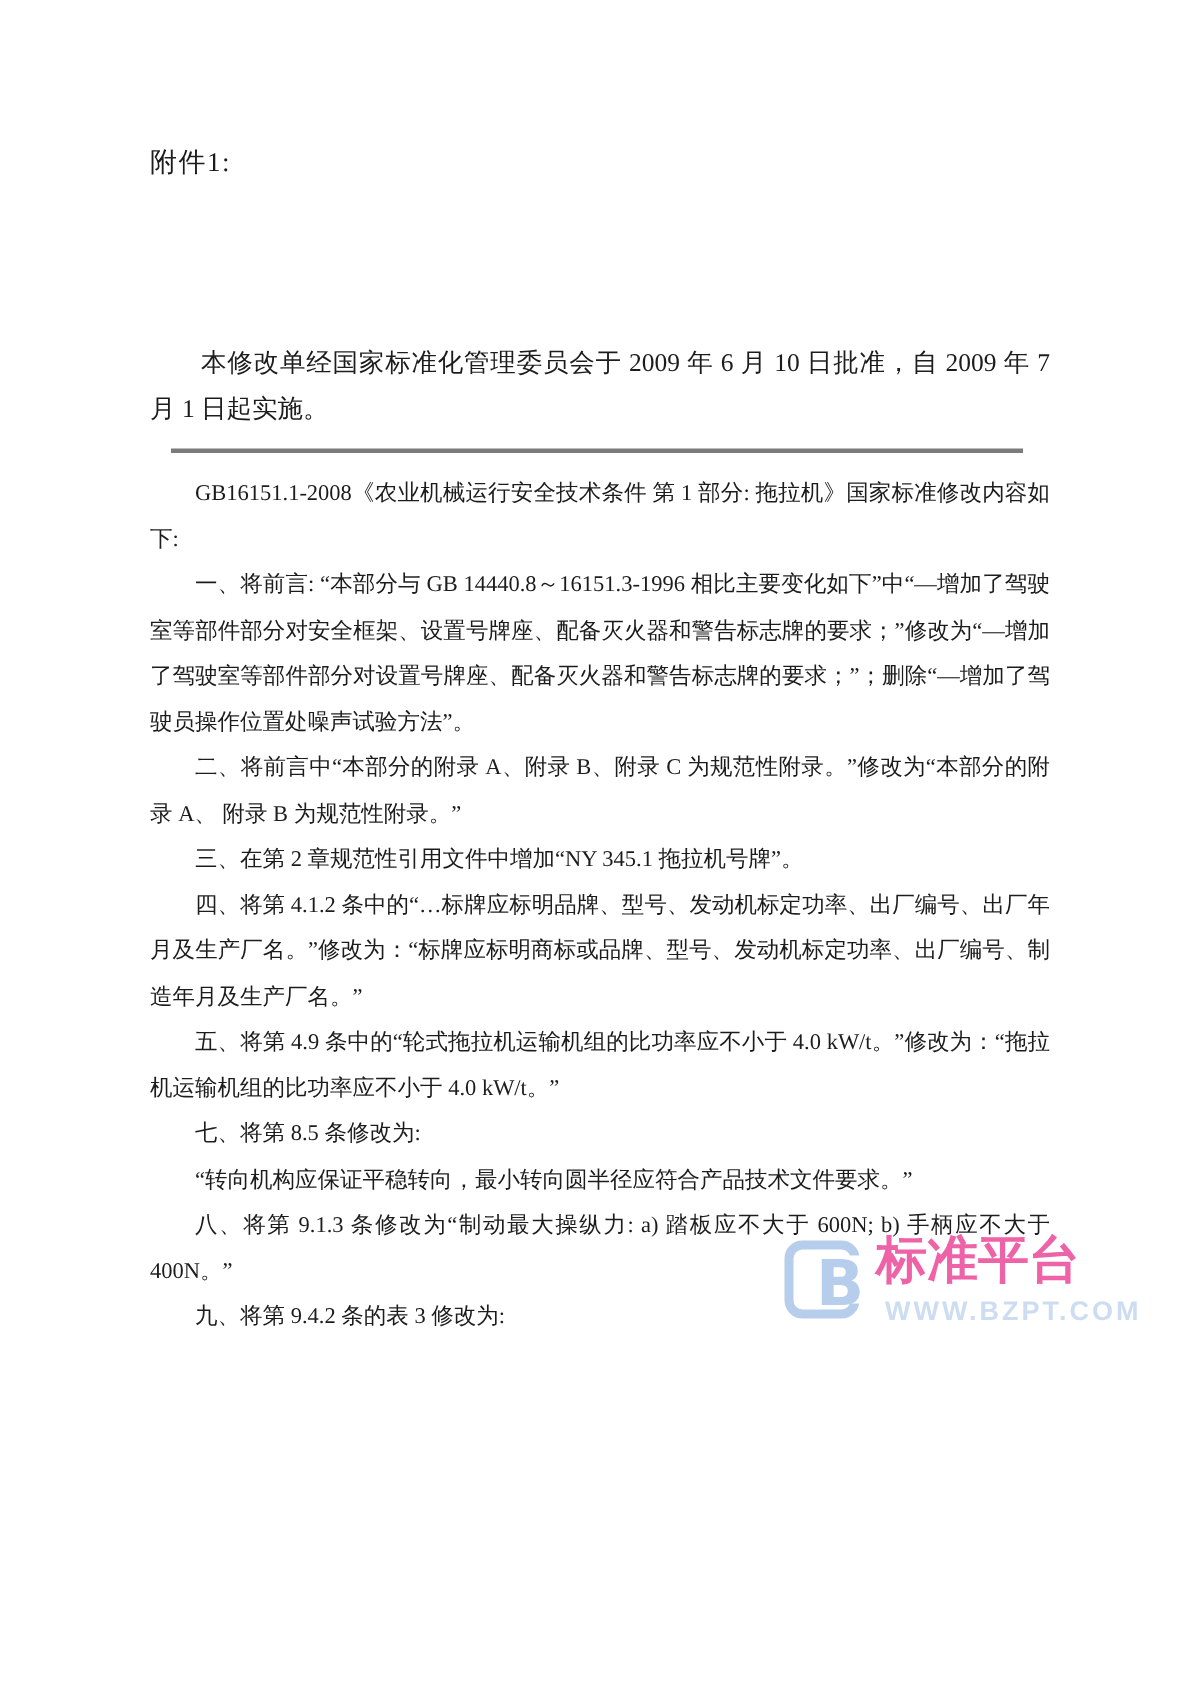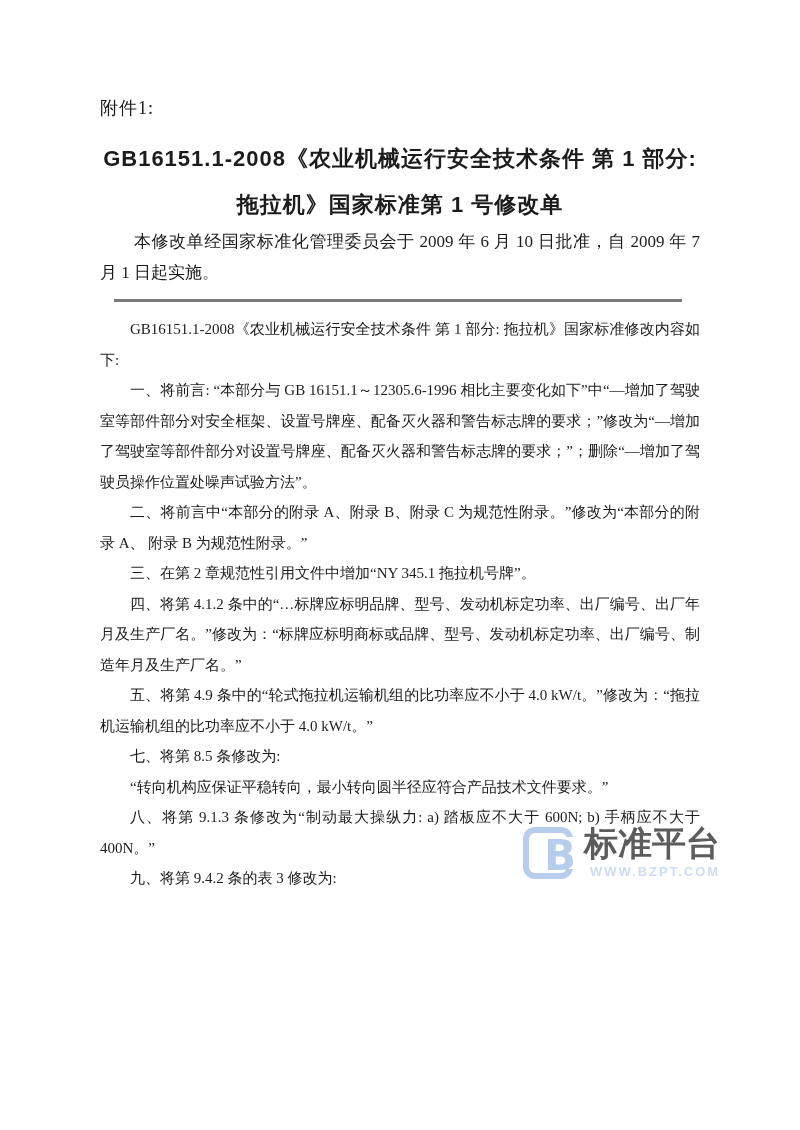--- a/index.html
+++ b/index.html
@@ -75,69 +75,65 @@
   }
   .watermark .wm-logo {
     position: absolute;
     left: 0;
     top: 2px;
   }
   .watermark .wm-brand {
     position: absolute;
     left: 62px;
     top: 0px;
-    font-family: Liberation Sans, sans-serif;
+    font-family: Liberation Mono, monospace;
     font-weight: bold;
     font-size: 34px;
     line-height: 38px;
     letter-spacing: 0px;
-    color: #404040;
+    color: #ec4899;
   }
   .watermark .wm-url {
     position: absolute;
     left: 68px;
     top: 40px;
     font-family: "Liberation Sans", "DejaVu Sans", sans-serif;
     font-weight: bold;
-    font-size: 13px;
+    font-size: 18px;
     letter-spacing: 2px;
     color: #c4d7ef;
   }
 </style>
 </head>
 <body>
 
 <div class="page">
 
   <div class="attachment-label">附件1:</div>
 
-  <div class="doc-title">
-    <div>GB16151.1-2008《农业机械运行安全技术条件 第 1 部分:</div>
-    <div>拖拉机》国家标准第 1 号修改单</div>
-  </div>
 
   <div class="intro">本修改单经国家标准化管理委员会于 2009 年 6 月 10 日批准，自 2009 年 7 月 1 日起实施。</div>
 
   <div class="divider"></div>
 
   <div class="watermark">
     <span class="wm-logo">
       <svg width="56" height="54" viewBox="0 0 56 54">
         <rect x="4" y="4" width="44" height="46" rx="9" fill="none" stroke="#aac6e8" stroke-width="6"></rect>
         <rect x="40" y="11" width="16" height="32" fill="#ffffff"></rect>
         <text x="22" y="44" font-size="42" font-weight="bold" fill="#aac6e8" font-family="DejaVu Sans, sans-serif">B</text>
       </svg>
     </span>
     <span class="wm-brand">标准平台</span>
     <span class="wm-url">WWW.BZPT.COM</span>
   </div>
 
   <div class="body-text">
     <p>GB16151.1-2008《农业机械运行安全技术条件 第 1 部分: 拖拉机》国家标准修改内容如下:</p>
-    <p>一、将前言: “本部分与 GB 16151.1～12305.6-1996 相比主要变化如下”中“—增加了驾驶室等部件部分对安全框架、设置号牌座、配备灭火器和警告标志牌的要求；”修改为“—增加了驾驶室等部件部分对设置号牌座、配备灭火器和警告标志牌的要求；”；删除“—增加了驾驶员操作位置处噪声试验方法”。</p>
+    <p>一、将前言: “本部分与 GB 14440.8～16151.3-1996 相比主要变化如下”中“—增加了驾驶室等部件部分对安全框架、设置号牌座、配备灭火器和警告标志牌的要求；”修改为“—增加了驾驶室等部件部分对设置号牌座、配备灭火器和警告标志牌的要求；”；删除“—增加了驾驶员操作位置处噪声试验方法”。</p>
     <p>二、将前言中“本部分的附录 A、附录 B、附录 C 为规范性附录。”修改为“本部分的附录 A、 附录 B 为规范性附录。”</p>
     <p>三、在第 2 章规范性引用文件中增加“NY 345.1  拖拉机号牌”。</p>
     <p>四、将第 4.1.2 条中的“…标牌应标明品牌、型号、发动机标定功率、出厂编号、出厂年月及生产厂名。”修改为：“标牌应标明商标或品牌、型号、发动机标定功率、出厂编号、制造年月及生产厂名。”</p>
     <p>五、将第 4.9 条中的“轮式拖拉机运输机组的比功率应不小于 4.0 kW/t。”修改为：“拖拉机运输机组的比功率应不小于 4.0 kW/t。”</p>
     <p>七、将第 8.5 条修改为:</p>
     <p>“转向机构应保证平稳转向，最小转向圆半径应符合产品技术文件要求。”</p>
     <p>八、将第 9.1.3 条修改为“制动最大操纵力: a) 踏板应不大于 600N; b) 手柄应不大于 400N。”</p>
     <p>九、将第 9.4.2 条的表 3 修改为:</p>
   </div>
 

